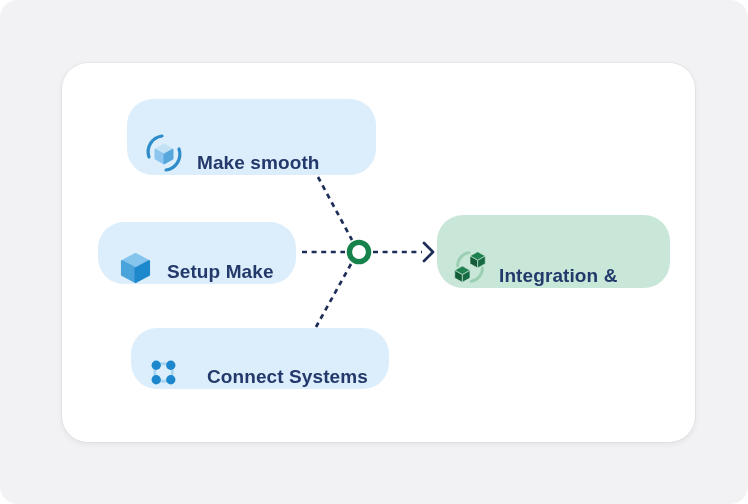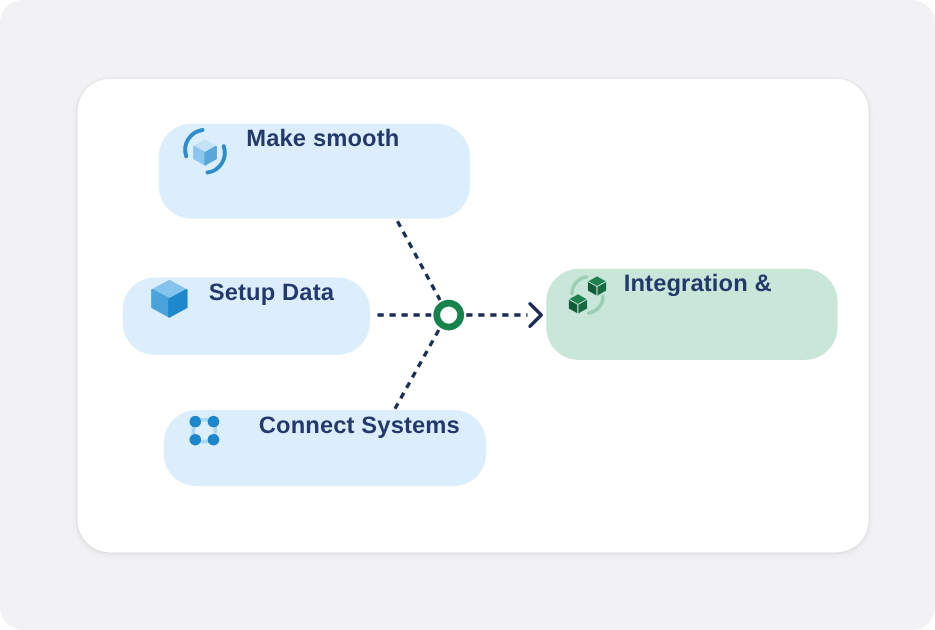--- a/index.html
+++ b/index.html
@@ -28,21 +28,21 @@
   }
   .connectors {
     position: absolute;
     left: 0;
     top: 0;
     pointer-events: none;
   }
   .node {
     position: absolute;
     display: flex;
-    align-items: flex-start;
+    align-items: flex-end;
     border-radius: 26px;
     box-sizing: border-box;
   }
   .node.blue  { background: #DCEEFB; }
   .node.green { background: #C9E7D8; }
   .node .icon { flex: 0 0 auto; }
   .label {
     font-weight: 700;
     color: #24396B;
     font-size: 19px;
@@ -98,21 +98,21 @@
     </div>
   </div>
 
   <div class="node blue" id="node-setup-data">
     <svg class="icon" width="33" height="33" viewBox="0 0 34 34">
       <polygon points="17,3 31,10.5 17,18 3,10.5" fill="#85C4EC" stroke="#85C4EC" stroke-width="2" stroke-linejoin="round"></polygon>
       <polygon points="3,10.5 17,18 17,32 3,24.5" fill="#4AA3DB" stroke="#4AA3DB" stroke-width="2" stroke-linejoin="round"></polygon>
       <polygon points="31,10.5 17,18 17,32 31,24.5" fill="#1E88CD" stroke="#1E88CD" stroke-width="2" stroke-linejoin="round"></polygon>
     </svg>
     <div class="label">
-      <span>Setup Data</span>
+      <span>Setup Make</span>
     </div>
   </div>
 
   <div class="node blue" id="node-connect-systems">
     <svg class="icon" width="33" height="33" viewBox="0 0 34 34">
       <rect x="8" y="8" width="18" height="18" rx="7" fill="none" stroke="#A9D6F2" stroke-width="3"></rect>
       <circle cx="9.5" cy="9.5" r="4.8" fill="#1C87CC"></circle>
       <circle cx="24.5" cy="9.5" r="4.8" fill="#1C87CC"></circle>
       <circle cx="9.5" cy="24.5" r="4.8" fill="#1C87CC"></circle>
       <circle cx="24.5" cy="24.5" r="4.8" fill="#1C87CC"></circle>

